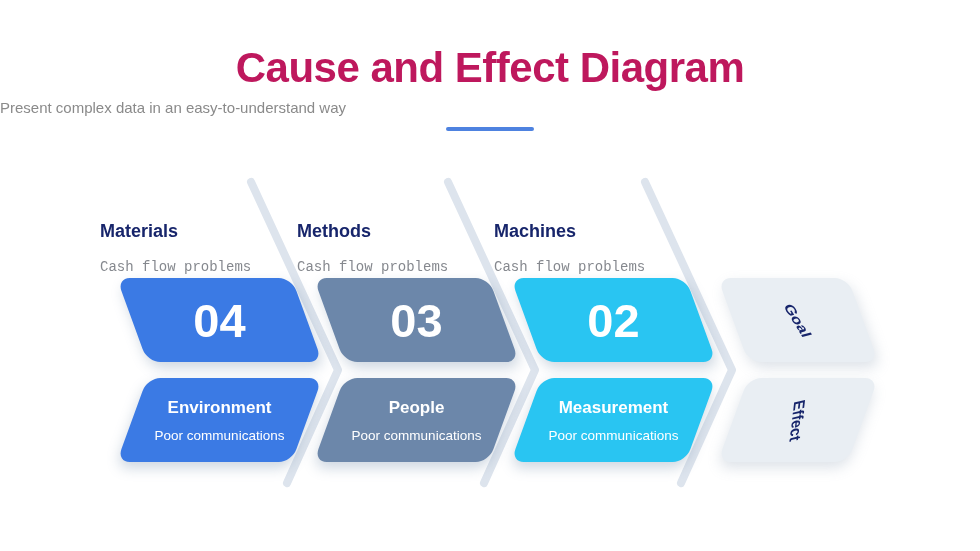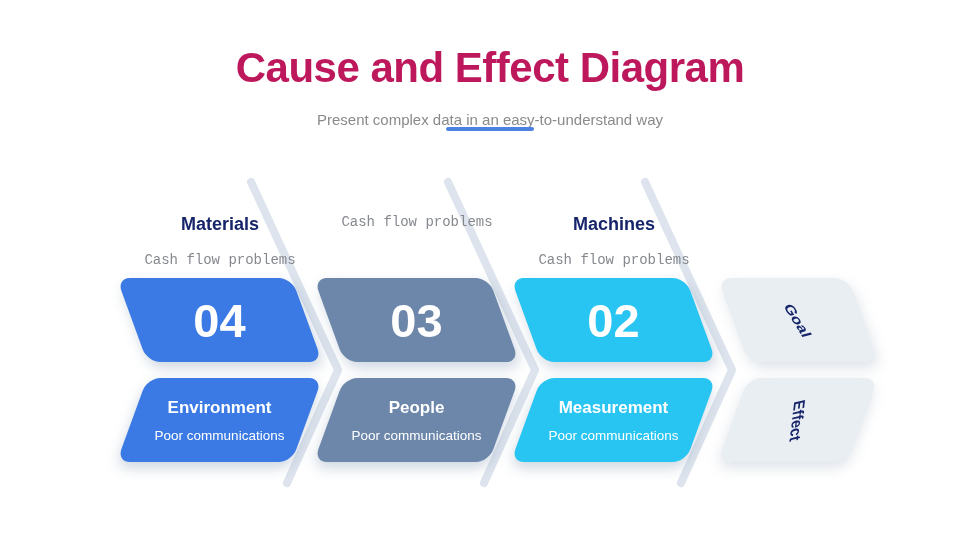--- a/index.html
+++ b/index.html
@@ -6,31 +6,31 @@
   .stage{
     position:relative;width:980px;height:551px;overflow:hidden;background:#ffffff;
     font-family:"Liberation Sans", sans-serif;
   }
   
   .title{
     position:absolute;top:44px;left:0;right:0;margin:0;text-align:center;
     font-size:42px;font-weight:bold;color:#be185d;letter-spacing:-0.5px;
   }
   .subtitle{
-    position:absolute;top:99px;left:0;right:0;margin:12px;text-align:center;
+    position:absolute;top:99px;left:0;right:0;margin:0;
     font-size:15px;color:#8A8A8A;
   }
   .underline{
     position:absolute;top:127px;left:446px;width:88px;height:4px;border-radius:2px;
     background:#4E82E0;
   }
   
   .dividers{position:absolute;left:0;top:0;z-index:1;}
   
-  .colhead{position:absolute;top:214px;width:240px;text-align:center;z-index:3;}
+  .colhead{position:absolute;top:221px;width:240px;text-align:left;z-index:3;}
   .colhead .h{font-size:18px;font-weight:bold;color:#17256B;margin:0 0 17px 0;}
   .colhead .s{font-size:14px;color:#85888E;margin:0;font-family:Liberation Mono, monospace;}
   .ch1{left:100px;} .ch2{left:297px;} .ch3{left:494px;}
   
   .shape{
     position:absolute;width:175px;height:84px;border-radius:13px;z-index:2;
     display:flex;align-items:center;justify-content:center;
     box-shadow:1px 6px 12px rgba(104,130,162,0.32);
   }
   .row1{top:278px;transform:skewX(20deg);}
@@ -61,20 +61,21 @@
     <polyline points="251,182 338,370 287,483" fill="none" stroke-width="8" stroke-linecap="round" stroke-linejoin="round" stroke="#DDE4ED"></polyline>
     <polyline points="448,182 535,370 484,483" fill="none" stroke-width="8" stroke-linecap="round" stroke-linejoin="round" stroke="#DDE4ED"></polyline>
     <polyline points="645,182 732,370 681,483" fill="none" stroke-width="8" stroke-linecap="round" stroke-linejoin="round" stroke="#DDE4ED"></polyline>
   </svg>
 
   <div class="colhead ch1">
     <p class="h">Materials</p>
     <p class="s">Cash flow problems</p>
   </div>
   <div class="colhead ch2">
+    <p class="h">Methods</p>
     <p class="s">Cash flow problems</p>
   </div>
   <div class="colhead ch3">
     <p class="h">Machines</p>
     <p class="s">Cash flow problems</p>
   </div>
 
   <div class="shape row1 sx1" style="background: rgb(59, 122, 228);">
     <span class="unskew-r1">
         <span class="num">04</span>

